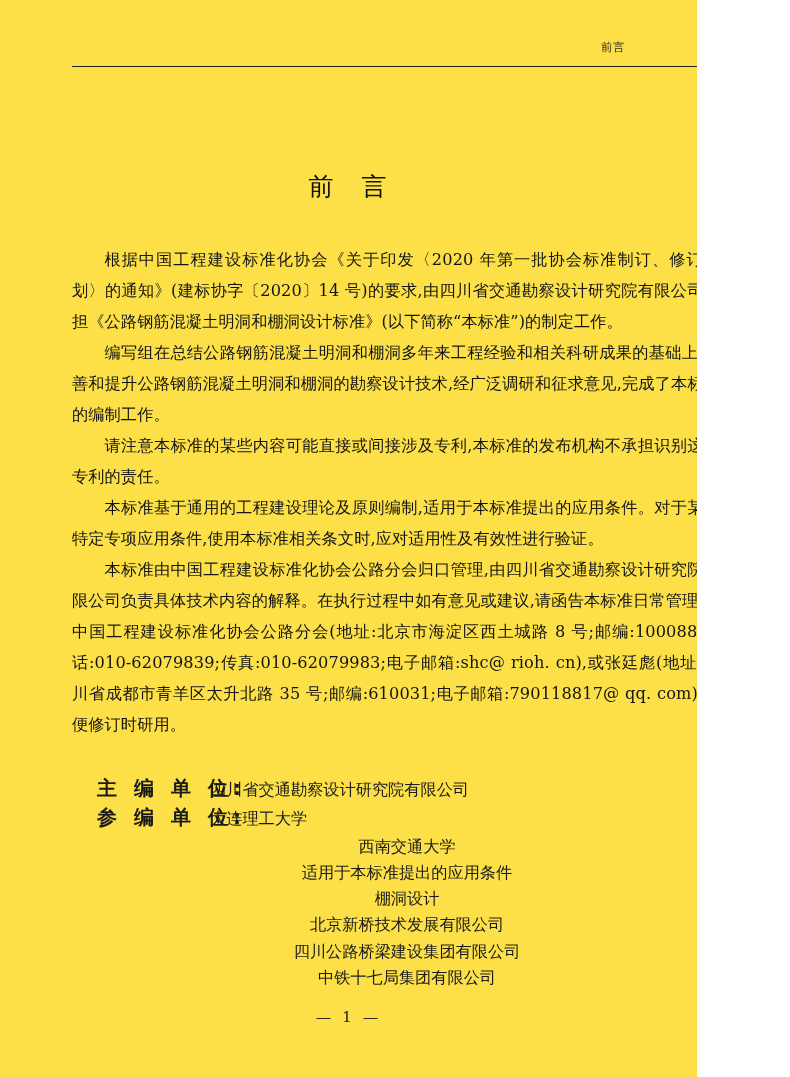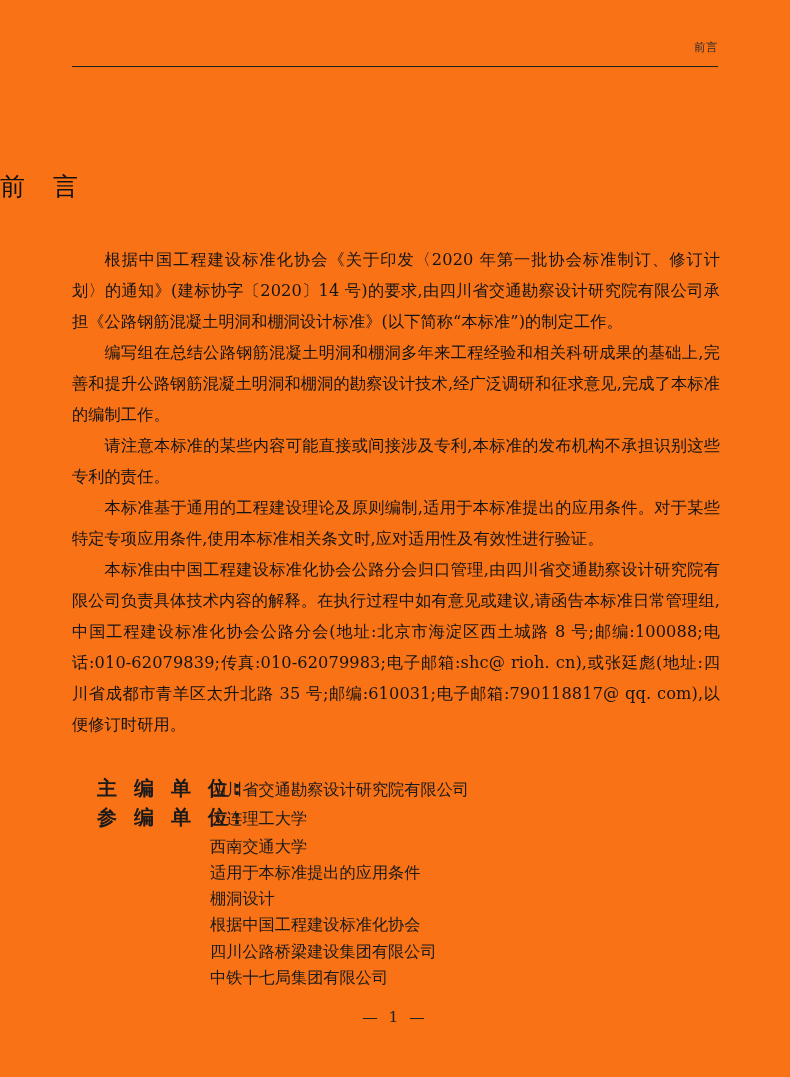--- a/index.html
+++ b/index.html
@@ -3,23 +3,23 @@
 <meta charset="utf-8">
 <title>前言</title>
 <style>
   html, body {
     margin: 0;
     padding: 0;
     background: #ffffff;
   }
   .page {
     position: relative;
-    width: 790px;
+    width: 697px;
     height: 1077px;
-    background: #f97316;
+    background: #fde047;
     overflow: hidden;
     font-family: "DejaVu Serif", "Liberation Serif", serif;
     color: #1a1a1a;
     box-sizing: border-box;
   }
 
   
   .running-header {
     position: absolute;
     left: 72px;
@@ -44,20 +44,21 @@
     height: 0;
     border-top: 1.1px solid #222;
   }
 
   
   .doc-title {
     position: absolute;
     left: 0;
     right: 0;
     top: 170px;
+    text-align: center;
     font-size: 25px;
     letter-spacing: 2px;
     color: #111;
     font-family: "DejaVu Serif", "Liberation Serif", serif;
   }
   .doc-title .gap {
     display: inline-block;
     width: 26px;
   }
 
@@ -103,22 +104,22 @@
     font-size: 20px;
   }
   .org-label .colon {
     letter-spacing: 0;
   }
   .org-value {
     flex: 1 1 auto;
     font-family: Liberation Mono, monospace;
   }
   .org-sub {
-    margin-left: 113px;
     font-family: "DejaVu Serif", "Liberation Serif", serif;
+    text-align: center;
   }
 
   
   .page-number {
     position: absolute;
     left: 0;
     right: 0;
     top: 1008px;
     text-align: center;
     font-size: 15.5px;
@@ -154,20 +155,20 @@
       <span class="org-label"><span>主 编 单 位</span><span class="colon">:</span></span>
       <span class="org-value">四川省交通勘察设计研究院有限公司</span>
     </div>
     <div class="org-row">
       <span class="org-label"><span>参 编 单 位</span><span class="colon">:</span></span>
       <span class="org-value">大连理工大学</span>
     </div>
     <div class="org-sub">西南交通大学</div>
     <div class="org-sub">适用于本标准提出的应用条件</div>
     <div class="org-sub">棚洞设计</div>
-    <div class="org-sub">根据中国工程建设标准化协会</div>
+    <div class="org-sub">北京新桥技术发展有限公司</div>
     <div class="org-sub">四川公路桥梁建设集团有限公司</div>
     <div class="org-sub">中铁十七局集团有限公司</div>
   </div>
 
   <div class="page-number">— 1 —</div>
 
 </div>
 
 </body></html>

